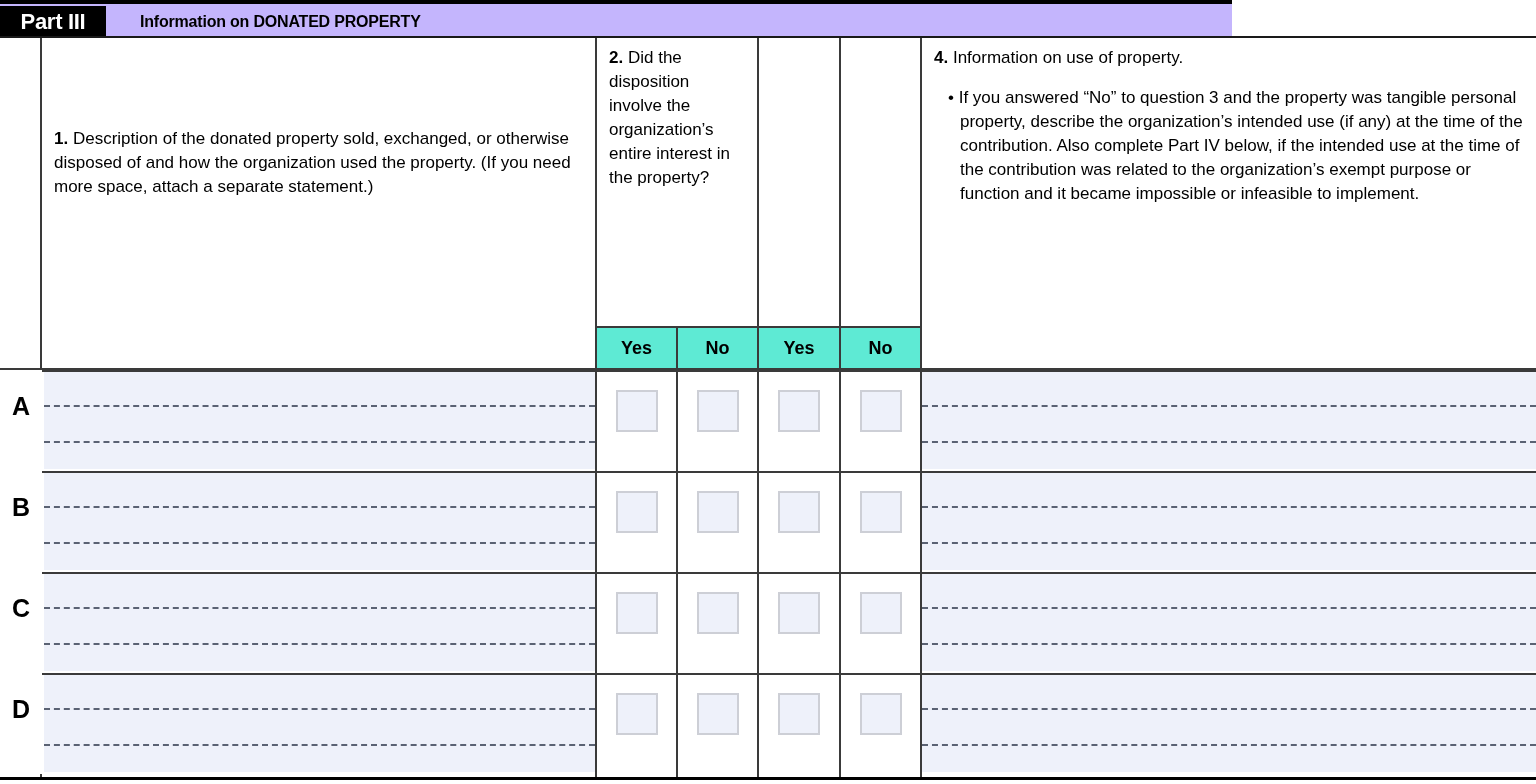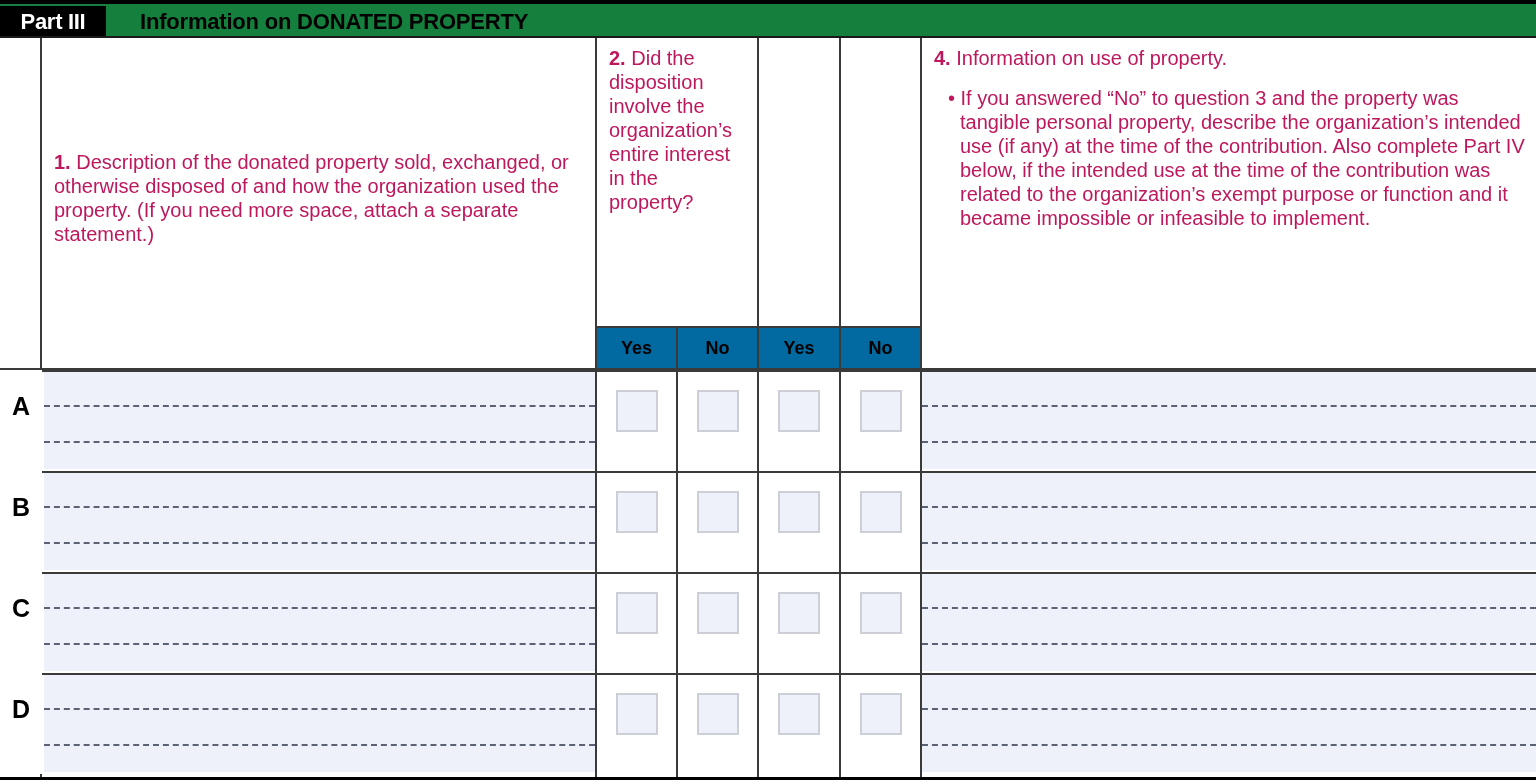--- a/index.html
+++ b/index.html
@@ -21,25 +21,25 @@
     height: 784px;
     overflow: hidden;
     background: #ffffff;
   }
 
   
   .header-band {
     position: absolute;
     left: 0;
     top: 0;
-    width: 1536px;
+    width: 1232px;
     height: 36px;
     border-top: 4px solid #000000;
     box-sizing: border-box;
-    background: #15803d;
+    background: #c4b5fd;
   }
   .part-badge {
     position: absolute;
     left: 0;
     top: 2px;
     width: 106px;
     height: 32px;
     background: #000000;
     color: #ffffff;
     font-size: 22px;
@@ -48,21 +48,21 @@
     text-align: center;
     letter-spacing: -0.3px;
     box-sizing: border-box;
   }
   .part-title {
     position: absolute;
     left: 140px;
     top: 2px;
     height: 32px;
     line-height: 32px;
-    font-size: 22px;
+    font-size: 16px;
     font-weight: bold;
     letter-spacing: -0.2px;
     white-space: nowrap;
   }
   .header-rule {
     position: absolute;
     left: 0;
     top: 36px;
     width: 1536px;
     height: 2px;
@@ -87,46 +87,46 @@
   }
   .vrule.tall { height: 739px; }
 
   
   .colhead {
     position: absolute;
     top: 0;
     box-sizing: border-box;
     background: #ffffff;
     padding: 8px 10px 0 12px;
-    font-size: 20px;
+    font-size: 17px;
     line-height: 24px;
-    color: #be185d;
+    color: #000000;
   }
   .colhead b { font-weight: bold; }
 
-  #head-c1 { left: 42px;  width: 553px; height: 330px; padding-top: 112px; }
+  #head-c1 { left: 42px;  width: 553px; height: 330px; padding-top: 89px; }
   #head-c2 { left: 597px; width: 157px; height: 288px; }
   #head-c3 { left: 759px; width: 159px; height: 288px; }
   #head-c4 { left: 922px; width: 614px; height: 324px; }
 
   #head-c4 .c4-lead { margin: 0 0 16px 0; }
   #head-c4 .c4-bullet {
     margin: 0 0 14px 0;
     padding-left: 26px;
     text-indent: -12px;
   }
 
   
   .ynhead {
     position: absolute;
     top: 288px;
     height: 42px;
     box-sizing: border-box;
     border-top: 2px solid #3a3a3a;
-    background: #0369a1;
+    background: #5eead4;
     font-size: 18px;
     font-weight: bold;
     line-height: 40px;
     text-align: center;
   }
   #yn-0 { left: 597px; width: 79px; }
   #yn-1 { left: 678px; width: 79px; }
   #yn-2 { left: 759px; width: 80px; }
   #yn-3 { left: 841px; width: 79px; }
 

